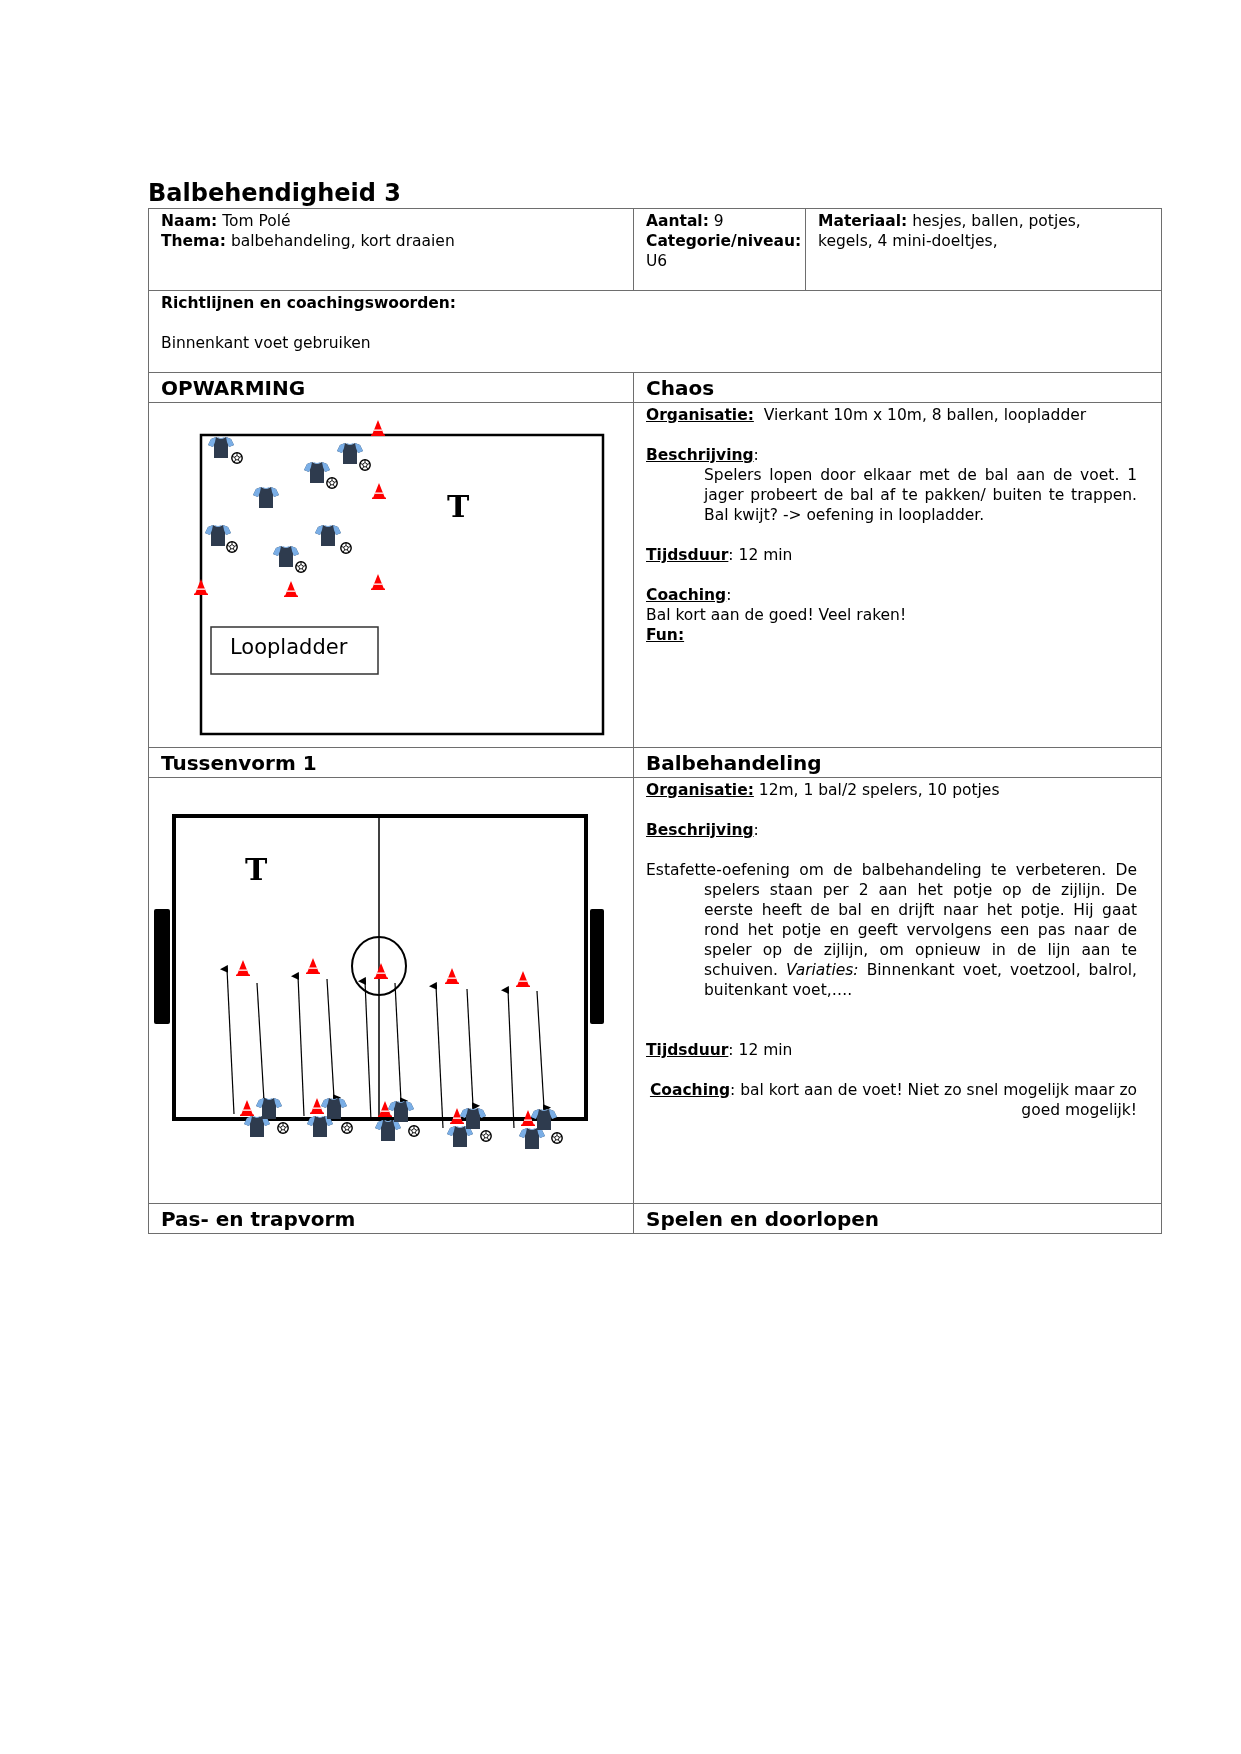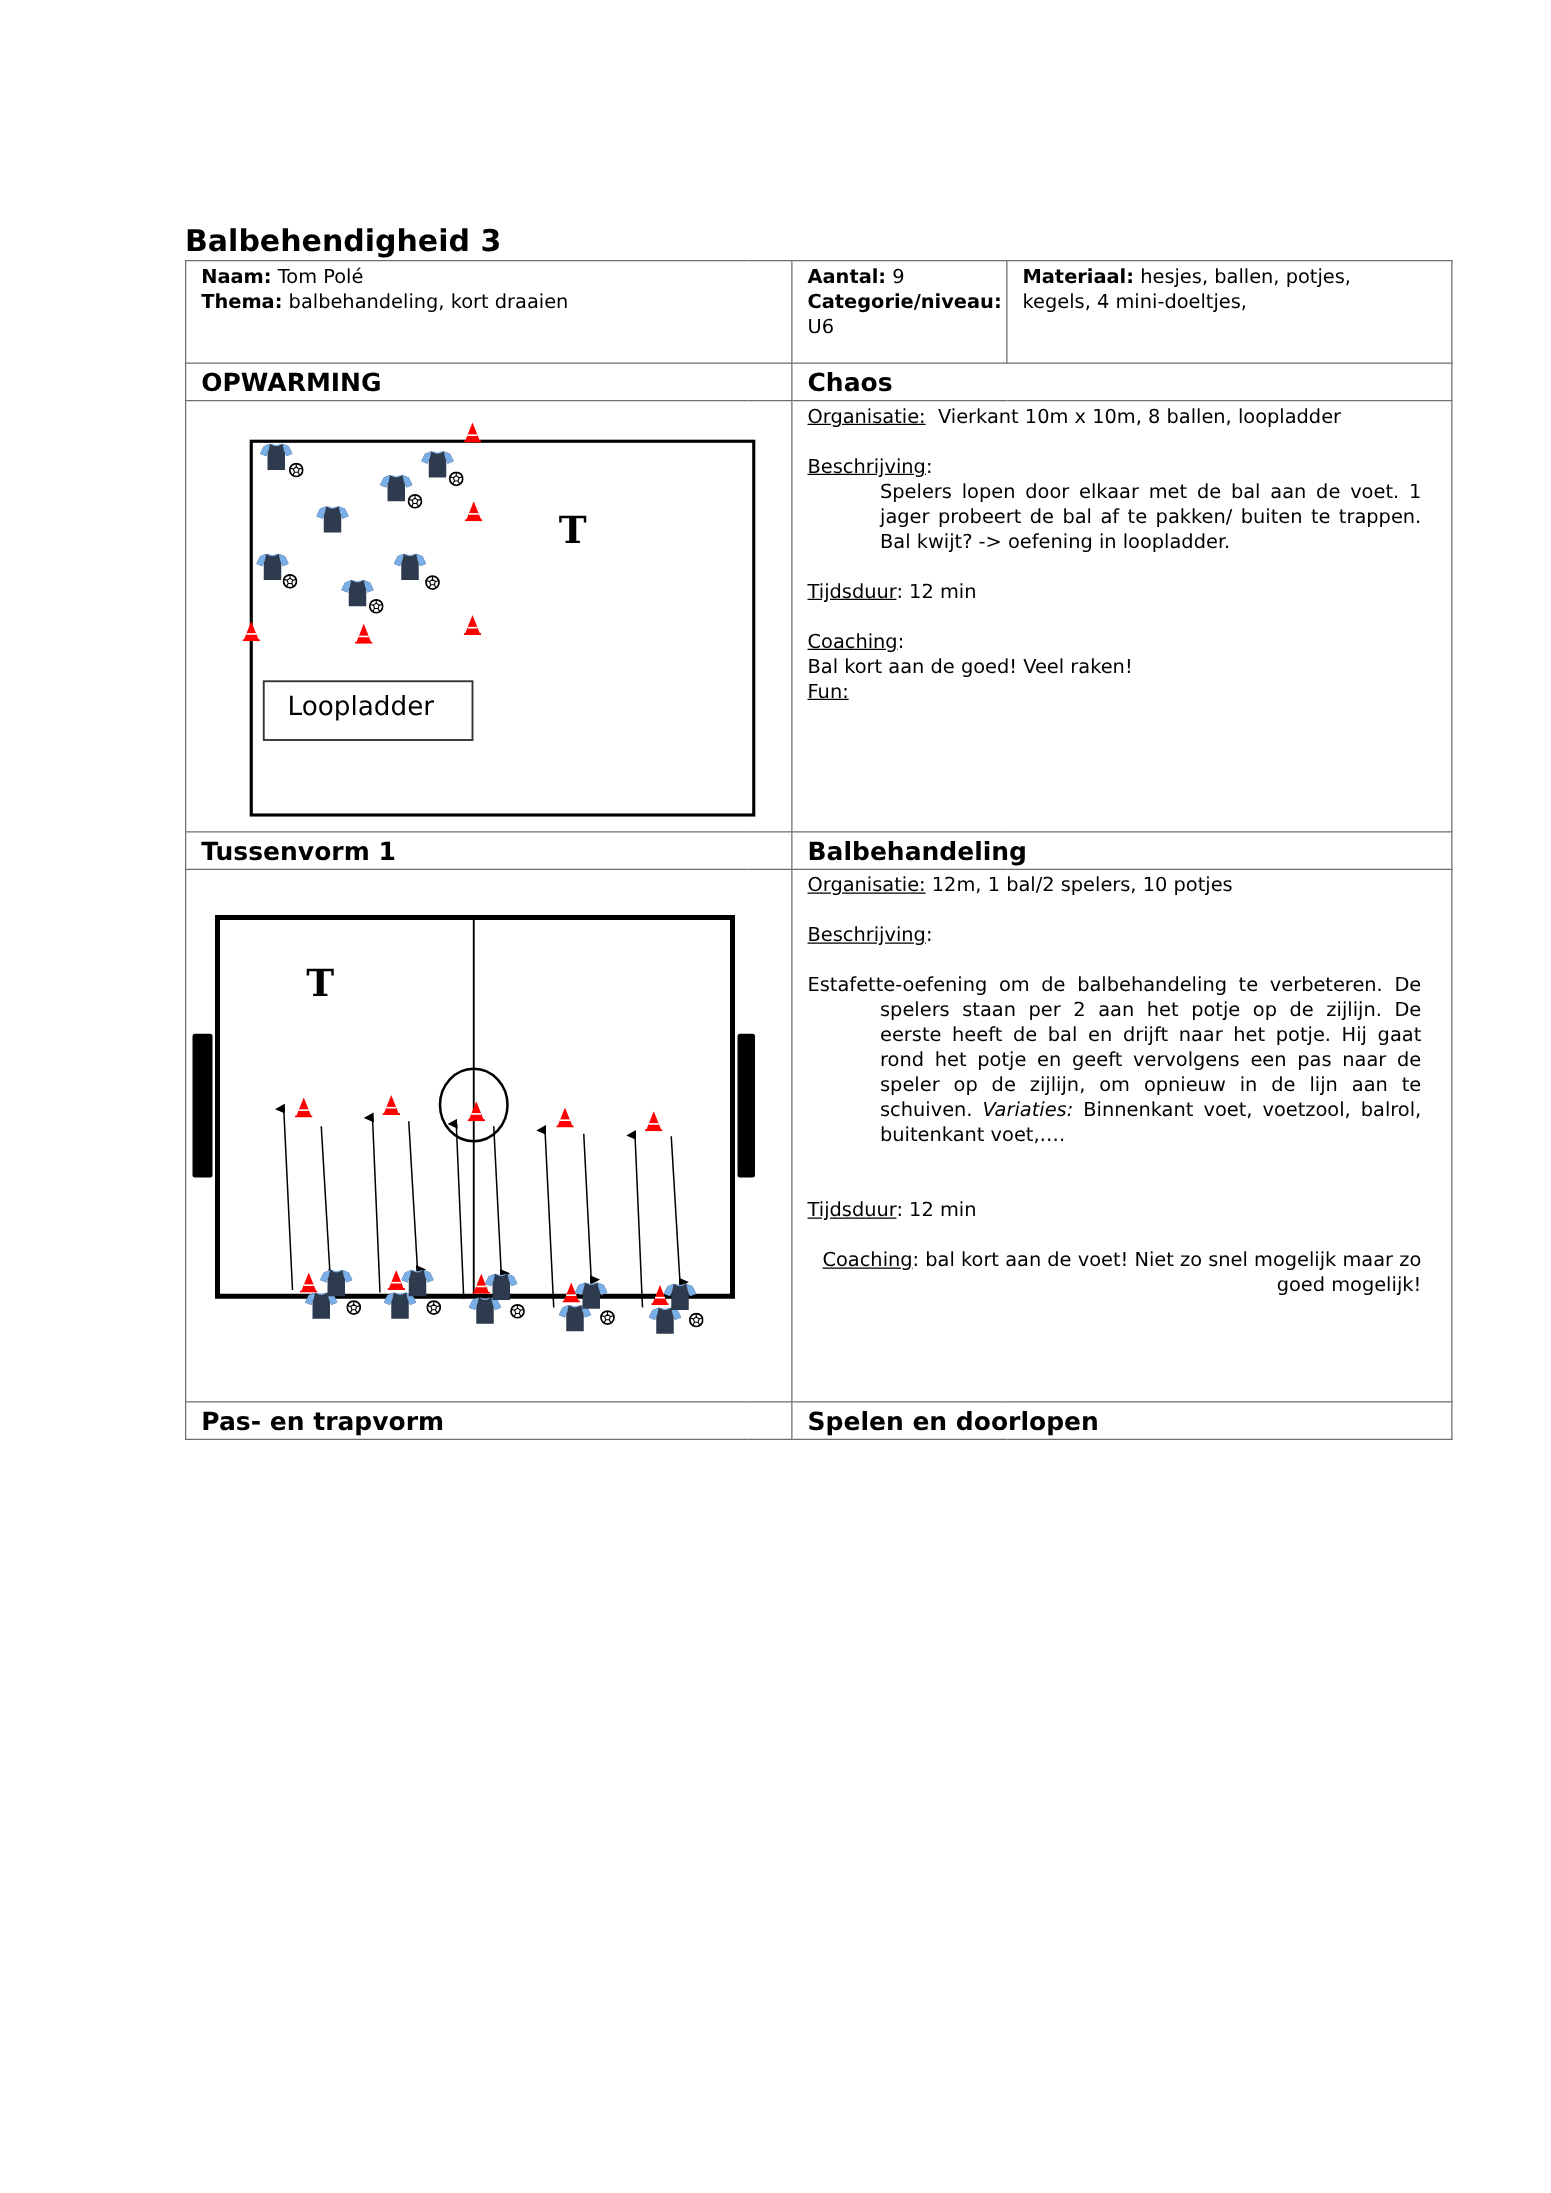--- a/index.html
+++ b/index.html
@@ -1,21 +1,21 @@
 <!DOCTYPE html>
 <html><head>
 <meta charset="utf-8">
 <style>
   html, body { margin:0; padding:0; background:#ffffff; }
   body { width:1241px; height:1754px; position:relative; font-family:"DejaVu Sans", sans-serif; color:#000; overflow:hidden; }
   .title { position:absolute; left:148px; top:178px; font-size:24px; font-weight:bold; line-height:30px; margin:0; }
   .tbl { position:absolute; left:148px; top:208px; width:1013px; border-collapse:collapse; table-layout:fixed; }
   .tbl td { border:1.5px solid #6e6e6e; vertical-align:top; padding:2px 24px 0 12px; font-size:15.5px; line-height:20px; }
   .b { font-weight:bold; }
-  .u { font-weight:normal; text-decoration:underline; }
+  .u { font-weight:bold; text-decoration:underline; }
   .hdr td { font-size:20px; font-weight:bold; padding:2px 12px 0 12px; height:27px; line-height:27px; }
   .justify { text-align:justify; }
   .indent { padding-left:58px; }
   .hang { padding-left:58px; text-indent:-58px; text-align:justify; }
   .diag { position:relative; }
   .shirt { position:absolute; width:26px; height:24px; }
   .ball { position:absolute; width:12px; height:12px; }
   .cone { position:absolute; width:14px; height:16px; }
   .pitchsvg { position:absolute; left:0; top:0; }
   .lp-label { position:absolute; font-family:"DejaVu Sans", sans-serif; font-size:21px; }
@@ -68,20 +68,27 @@
       <div><span class="b">Aantal:</span> <span>9</span></div>
       <div class="b">Categorie/niveau:</div>
       <div>U6</div>
     </td>
     <td>
       <span class="b">Materiaal:</span> <span>hesjes, ballen, potjes, kegels, 4 mini-doeltjes,</span>
     </td>
   </tr>
 
 
+  <tr style="height:82px">
+    <td colspan="4">
+      <div class="b">Richtlijnen en coachingswoorden:</div>
+      <div style="height:20px"></div>
+      <div>Binnenkant voet gebruiken</div>
+    </td>
+  </tr>
 
   <tr class="hdr">
     <td colspan="2">OPWARMING</td>
     <td colspan="2">Chaos</td>
   </tr>
 
   <tr style="height:344px">
     <td colspan="2" style="padding:0;">
       <div class="diag" style="width:484px;height:344px;">
         <svg class="pitchsvg" width="484" height="344">

